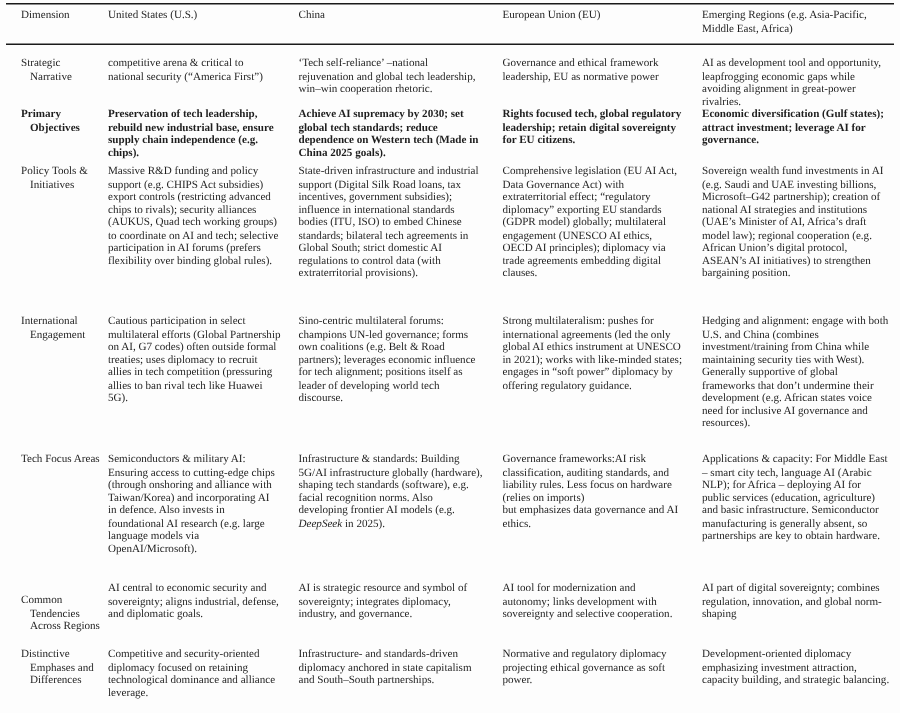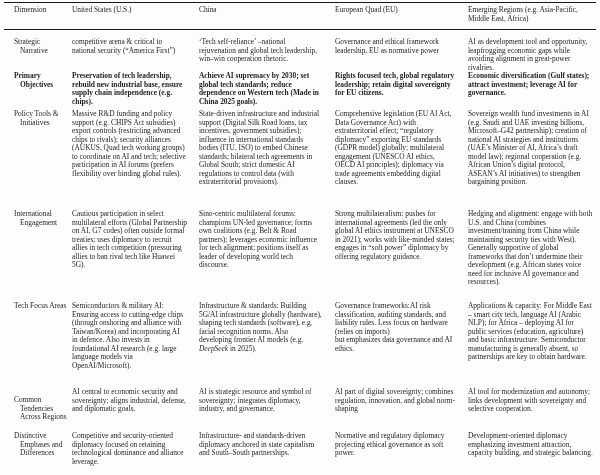--- a/index.html
+++ b/index.html
@@ -46,21 +46,21 @@
   #table-body .trow:nth-child(6) .dim { padding-top: 8px; }
 </style>
 </head>
 <body>
 
 <div class="table">
   <div class="trow header">
     <div class="cell dim">Dimension</div>
     <div class="cell">United States (U.S.)</div>
     <div class="cell">China</div>
-    <div class="cell">European Quad (EU)</div>
+    <div class="cell">European Union (EU)</div>
     <div class="cell">Emerging Regions (e.g. Asia-Pacific, Middle East, Africa)</div>
   </div>
   <div id="table-body">
       <div class="trow">
         <div class="cell dim">Strategic Narrative</div>
         <div class="cell">competitive arena &amp; critical to national security (“America First”)</div>
         <div class="cell">‘Tech self-reliance’ –national rejuvenation and global tech leadership, win–win cooperation rhetoric.</div>
         <div class="cell">Governance and ethical framework leadership, EU as normative power</div>
         <div class="cell">AI as development tool and opportunity, leapfrogging economic gaps while avoiding alignment in great-power rivalries.</div>
       </div>
@@ -90,22 +90,22 @@
         <div class="cell">Semiconductors &amp; military AI: Ensuring access to cutting-edge chips (through onshoring and alliance with Taiwan/Korea) and incorporating AI in defence. Also invests in foundational AI research (e.g. large language models via OpenAI/Microsoft).</div>
         <div class="cell">Infrastructure &amp; standards: Building 5G/AI infrastructure globally (hardware), shaping tech standards (software), e.g. facial recognition norms. Also developing frontier AI models (e.g. <i>DeepSeek</i> in 2025).</div>
         <div class="cell">Governance frameworks:AI risk classification, auditing standards, and liability rules. Less focus on hardware (relies on imports)
 but emphasizes data governance and AI ethics.</div>
         <div class="cell">Applications &amp; capacity: For Middle East – smart city tech, language AI (Arabic NLP); for Africa – deploying AI for public services (education, agriculture) and basic infrastructure. Semiconductor manufacturing is generally absent, so partnerships are key to obtain hardware.</div>
       </div>
       <div class="trow">
         <div class="cell dim">Common Tendencies Across Regions</div>
         <div class="cell">AI central to economic security and sovereignty; aligns industrial, defense, and diplomatic goals.</div>
         <div class="cell">AI is strategic resource and symbol of sovereignty; integrates diplomacy, industry, and governance.</div>
+        <div class="cell">AI tool for modernization and autonomy; links development with sovereignty and selective cooperation.</div>
         <div class="cell">AI part of digital sovereignty; combines regulation, innovation, and global norm-shaping</div>
-        <div class="cell">AI tool for modernization and autonomy; links development with sovereignty and selective cooperation.</div>
       </div>
       <div class="trow">
         <div class="cell dim">Distinctive Emphases and Differences</div>
         <div class="cell">Competitive and security-oriented diplomacy focused on retaining technological dominance and alliance leverage.</div>
         <div class="cell">Infrastructure- and standards-driven diplomacy anchored in state capitalism and South–South partnerships.</div>
         <div class="cell">Normative and regulatory diplomacy projecting ethical governance as soft power.</div>
         <div class="cell">Development-oriented diplomacy emphasizing investment attraction, capacity building, and strategic balancing.</div>
       </div>
     </div>
 </div>

